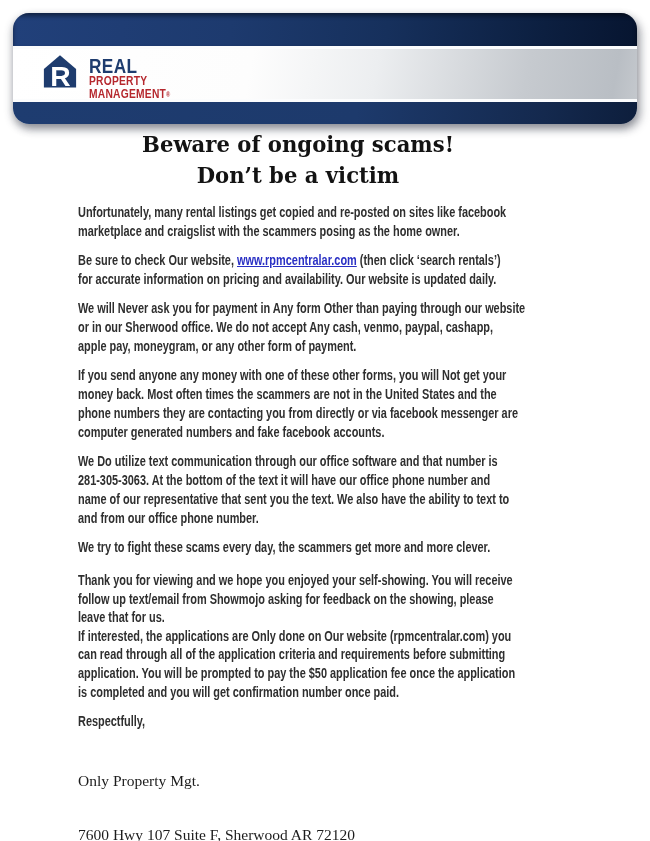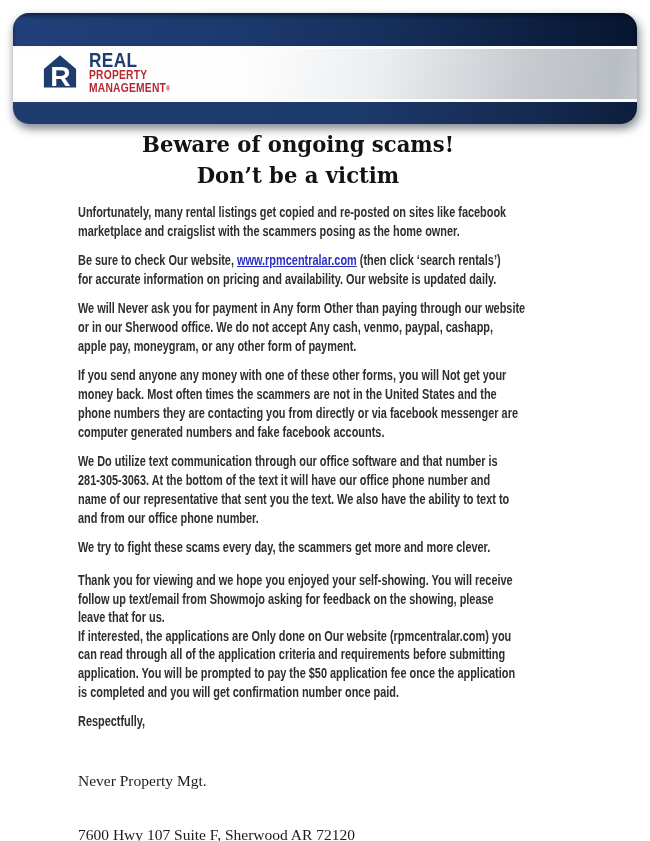--- a/index.html
+++ b/index.html
@@ -14,21 +14,21 @@
     background:linear-gradient(95deg,#21407a 0%,#1d3a6e 35%,#16305c 60%,#0c1f40 85%,#071530 100%);
     box-shadow:inset 0 3px 4px rgba(0,0,0,.45);}
   .band-mid{height:56px;box-sizing:border-box;position:relative;
     border-top:3px solid #fbfcfd;border-bottom:3px solid #fbfcfd;
     background:linear-gradient(100deg,#ffffff 0%,#fdfdfd 38%,#eceef0 58%,#c6cacf 82%,#b9bec4 96%,#c4c8cd 100%);}
   .band-bot{height:22px;
     background:linear-gradient(95deg,#1e3c70 0%,#1d3a6c 55%,#14294e 85%,#0d1e3c 100%);}
 
   .logo{position:absolute;left:25px;top:1px;display:flex;align-items:flex-start;}
   .logo svg{display:block;}
-  .logo-text{margin-left:7px;margin-top:0;line-height:1;}
+  .logo-text{margin-left:7px;margin-top:6px;line-height:1;}
   .logo-real{font-size:21px;font-weight:bold;color:#1e3c6e;letter-spacing:.5px;
              transform:scaleX(.82);transform-origin:0 0;line-height:19px;}
   .logo-prop{font-size:12.5px;font-weight:bold;color:#b5282e;letter-spacing:.3px;
              transform:scaleX(.82);transform-origin:0 0;line-height:12.5px;}
   .logo-mgmt{font-size:12.5px;font-weight:bold;color:#b5282e;letter-spacing:.3px;
              transform:scaleX(.82);transform-origin:0 0;line-height:13px;}
   .reg{font-size:7px;vertical-align:1px;}
 
   
   .title{position:absolute;left:78px;top:128px;width:440px;margin:0;
@@ -110,21 +110,21 @@
 leave that for us.
 If interested, the applications are Only done on Our website (rpmcentralar.com) you
 can read through all of the application criteria and requirements before submitting
 application. You will be prompted to pay the $50 application fee once the application
 is completed and you will get confirmation number once paid.</p>
   </div>
 
   <div class="signature">
     <div class="sig-closing">Respectfully,</div>
     <div class="sig-serif">
-      <div>Never Property Mgt.</div>
+      <div>Only Property Mgt.</div>
       <div>7600 Hwy 107 Suite F, Sherwood AR 72120</div>
       
       
       
     </div>
   </div>
 
 </div>
 
 </body></html>

